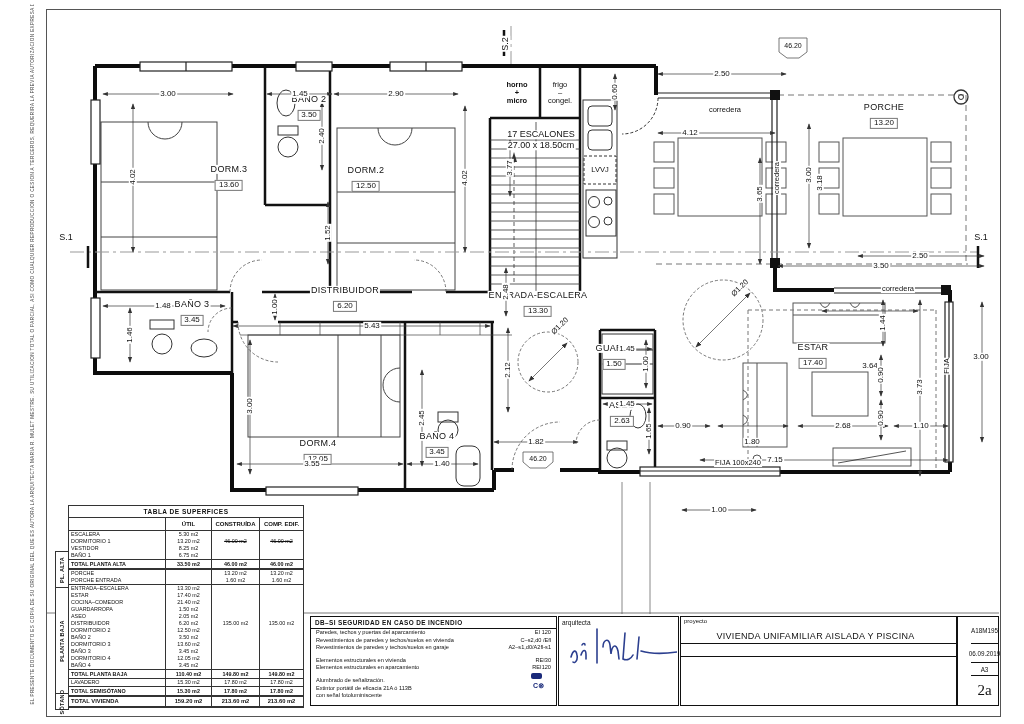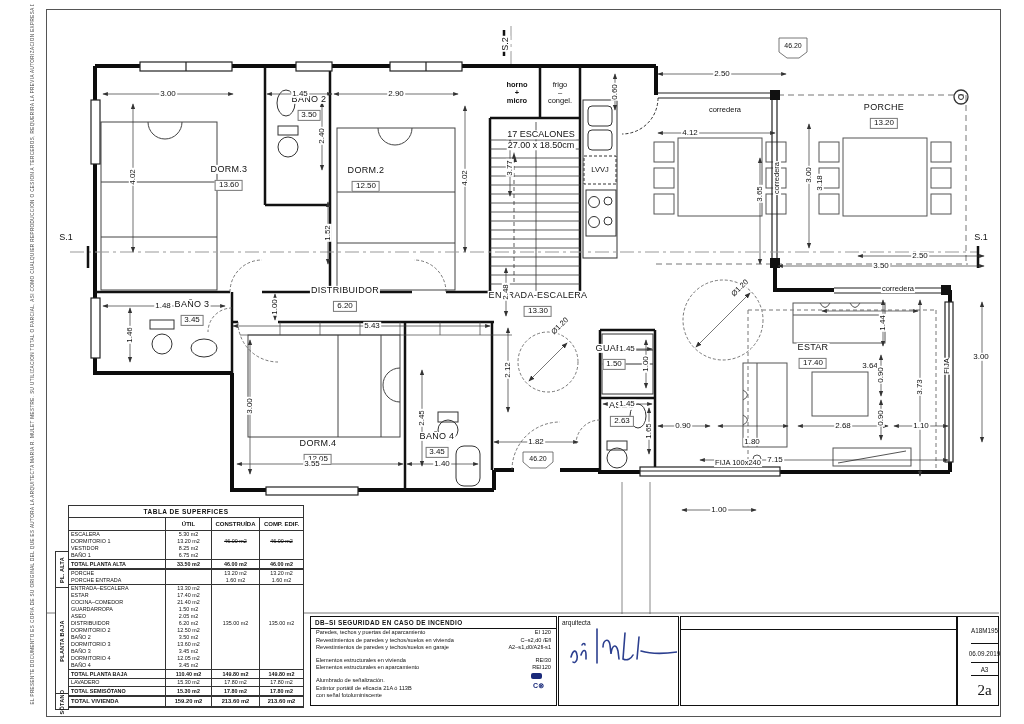--- a/index.html
+++ b/index.html
@@ -692,20 +692,24 @@
   <div id="arch" class="blk">
     <div class="lab">arquitecta</div>
     <svg width="118" height="66" viewBox="0 0 118 66">
       <path d="M12,40 c2,-7 5,-8 6,-2 c1,5 -2,9 -4,7 m8,-7 c2,-6 5,-6 5,0 l0,4 m-4,-14 c1,-2 3,-2 3,0
                M38,12 l0,34 m6,-16 c0,-7 6,-10 7,-2 l1,9 c1,-9 5,-11 7,-3 l1,8 m6,-26 l-2,26 c4,2 8,0 10,-4
                m6,-18 l-2,22 m4,-8 c10,3 22,3 36,1" fill="none" stroke="#2c3f8f" stroke-width="1.6" stroke-linecap="round"></path>
     </svg>
   </div>
 
   <div id="proj" class="blk">
+    <div class="prow" style="height:27px;">
+      <span class="plab">proyecto</span>
+      <span class="pval">VIVIENDA UNIFAMILIAR AISLADA Y PISCINA</span>
+    </div>
     <div class="prow" style="height:13px;"></div>
   </div>
 
   <div id="meta" class="blk">
     <div class="mrow" style="height:27px;">A18M195</div>
     <div class="mrow" style="height:19px;">06.09.2019</div>
     <div class="mrow" style="height:13px;">A3</div>
     <div class="mrow big" style="height:28px;border-bottom:none;">2a</div>
   </div>
 </div>

